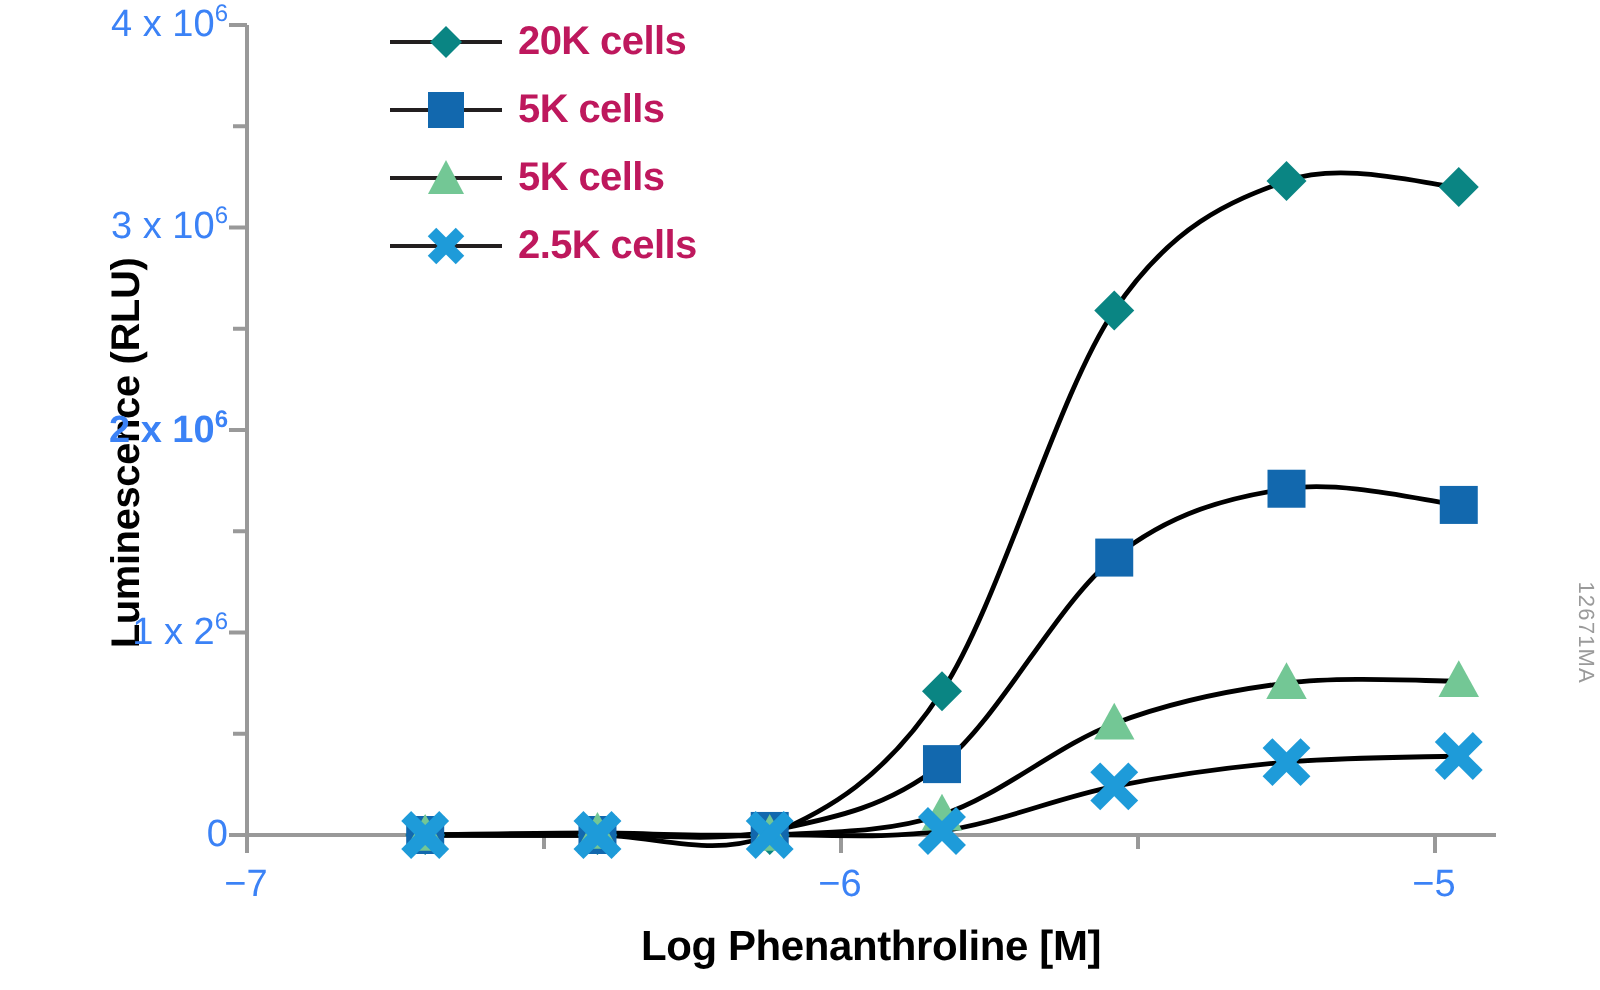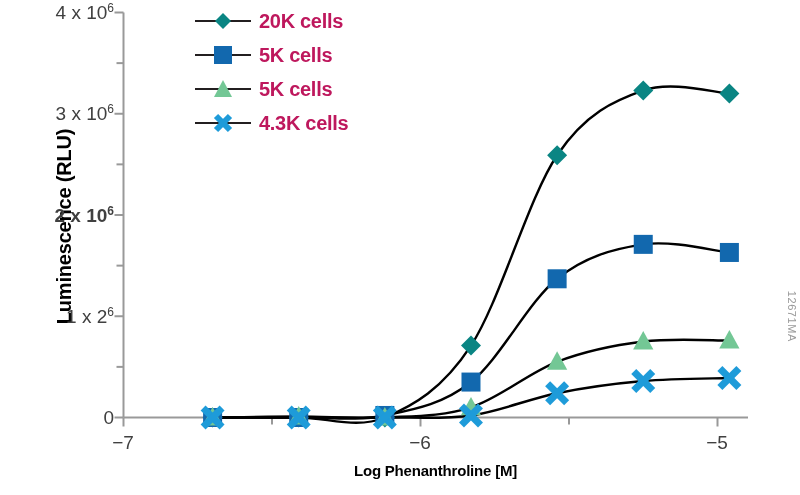--- a/index.html
+++ b/index.html
@@ -36,31 +36,31 @@
     letter-spacing: -0.2px;
     white-space: nowrap;
   }
   
   .x-axis-title {
     position: absolute;
     left: 123px;
     top: 462px;
     width: 625px;
     text-align: center;
-    font-size: 15px;
+    font-size: 21px;
     font-weight: bold;
     color: #000000;
     letter-spacing: -0.2px;
     white-space: nowrap;
   }
   
   .tick-label {
     position: absolute;
     font-size: 19px;
-    color: #404040;
+    color: #3b82f6;
     white-space: nowrap;
   }
   .tick-label.y {
     text-align: right;
     transform: translateY(-50%);
   }
   .tick-label.x {
     text-align: center;
     transform: translateX(-50%);
   }
@@ -295,19 +295,19 @@
     <div class="legend-item">
       <span class="legend-swatch">
         <svg width="60" height="28" viewBox="0 0 60 28">
           <line x1="2" y1="14" x2="58" y2="14" stroke="#231f20" stroke-width="2"></line>
           <g stroke="#1e9bd9" stroke-width="6" stroke-linecap="butt">
             <line x1="23" y1="7" x2="37" y2="21"></line>
             <line x1="37" y1="7" x2="23" y2="21"></line>
           </g>
         </svg>
       </span>
-      <span class="legend-label">4.3K cells</span>
+      <span class="legend-label">2.5K cells</span>
     </div>
   </div>
 
   <div class="side-code">12671MA</div>
 
 </div>
 
 </body></html>

